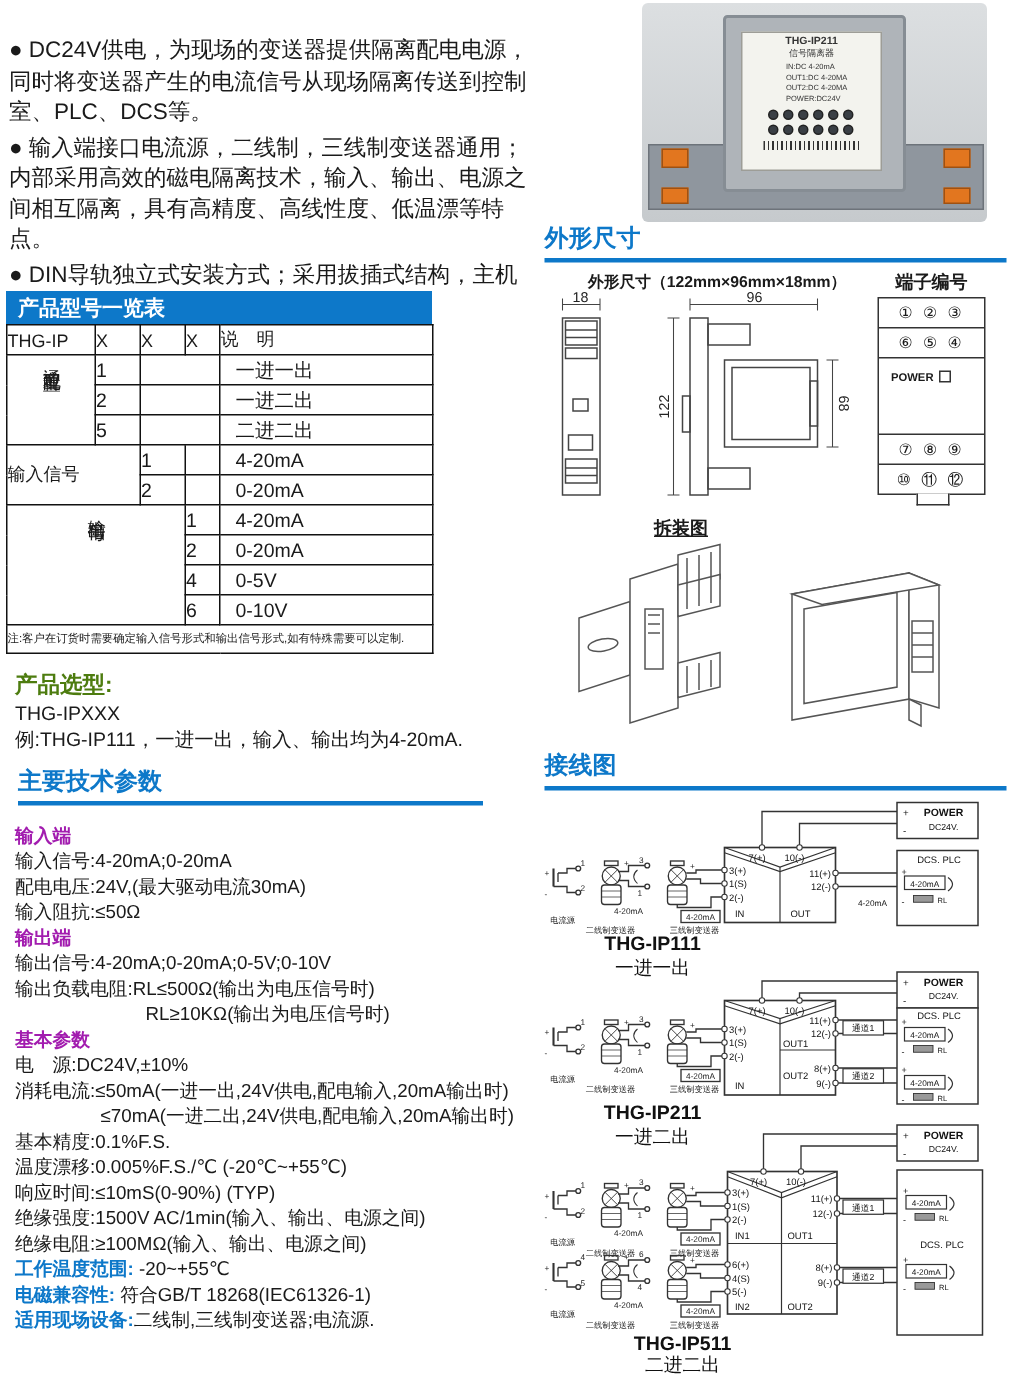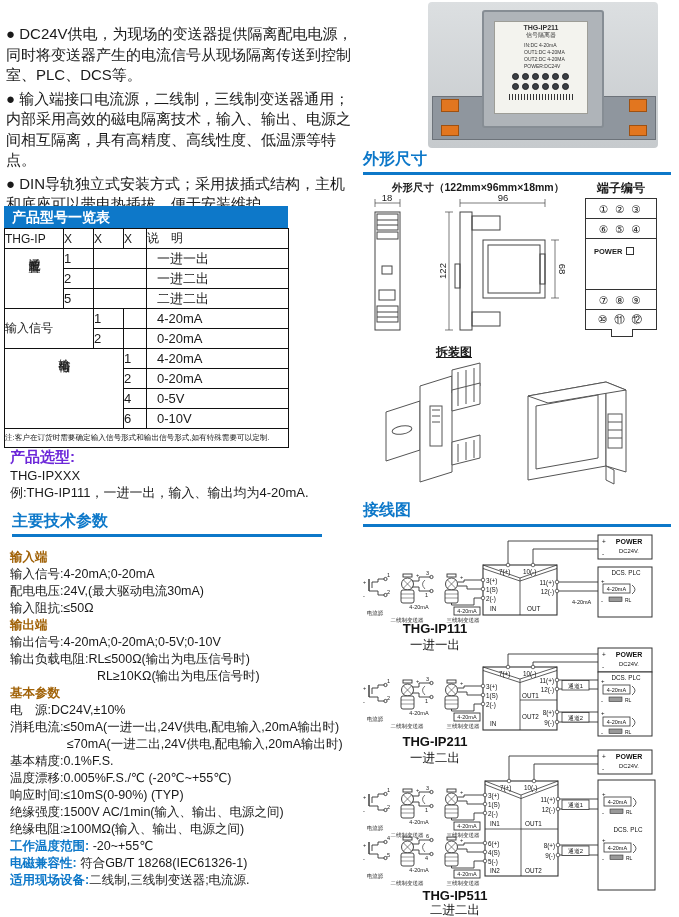--- a/index.html
+++ b/index.html
@@ -1,41 +1,41 @@
 <!DOCTYPE html>
 <html><head>
 <meta charset="utf-8">
 <style>
   html,body{margin:0;padding:0;background:#fff;}
   body{font-family:"Liberation Sans","DejaVu Sans",sans-serif;color:#1a1a1a;}
   #page{position:relative;width:679px;height:917px;background:#fff;overflow:hidden;}
   .abs{position:absolute;}
-  .blue{color:#6d28d9;}
+  .blue{color:#4d7c0f;}
   
   #features{left:6px;top:24px;width:352px;font-size:15px;line-height:20.5px;}
   #features p{margin:0 0 3px 0;}
   
-  #model-table{left:4px;top:194px;width:284px;margin-top:12px;}
+  #model-table{left:4px;top:194px;width:284px;}
   #model-title{background:#0d78c9;color:#fff;font-weight:bold;font-size:14px;height:22px;line-height:22px;padding-left:8px;}
   table.model{border-collapse:collapse;table-layout:fixed;width:284px;font-size:13px;}
   table.model td{border:1px solid #111;height:19px;text-align:left;padding:0;overflow:hidden;}
   table.model td.desc{text-align:left;padding-left:10px;}
   td.vert{writing-mode:vertical-lr;text-orientation:upright;font-size:12px;letter-spacing:1px;padding:0;}
   td.grp{font-size:12px;}
   tr.note td{font-size:7.6px;text-align:left;padding-left:0;height:18px;}
   tr.thead td{font-size:12px;}
   
   #selection{left:10px;top:448px;width:348px;font-size:13px;line-height:17px;}
   #selection .t{font-size:15px;font-weight:bold;margin-bottom:2px;}
   
   .sec-h{font-size:16px;font-weight:bold;color:#0d78c9;}
   .sec-u{height:3px;background:#0d78c9;}
   
   #tech-list{left:10px;top:549px;width:352px;font-size:12.5px;line-height:17px;}
-  #tech-list .sub{color:#a16207;font-weight:bold;}
+  #tech-list .sub{color:#a21caf;font-weight:bold;}
   #tech-list .lbl{color:#0d78c9;font-weight:bold;}
   #tech-list .ind1{padding-left:87px;}
   #tech-list .ind2{padding-left:57px;}
   
   #photo{left:428px;top:2px;width:230px;height:146px;background:linear-gradient(#dcdfe1,#c6cacd);border-radius:4px;}
   #rail{position:absolute;left:4px;top:94px;width:222px;height:42px;background:#8f969e;border:1px solid #6d737a;}
   .clip{position:absolute;width:16px;height:11px;background:#e2761f;border:1px solid #9e5112;}
   #module-body{position:absolute;left:54px;top:8px;width:118px;height:114px;background:#afb4b9;border:2px solid #868d94;border-radius:3px;}
   #module-label{position:absolute;left:10px;top:9px;width:94px;height:93px;background:#f3f3ee;border:1px solid #9d9d97;font-size:5px;color:#333;padding:2px 3px;box-sizing:border-box;}
   #module-label .lt{font-size:7px;font-weight:bold;text-align:center;}

